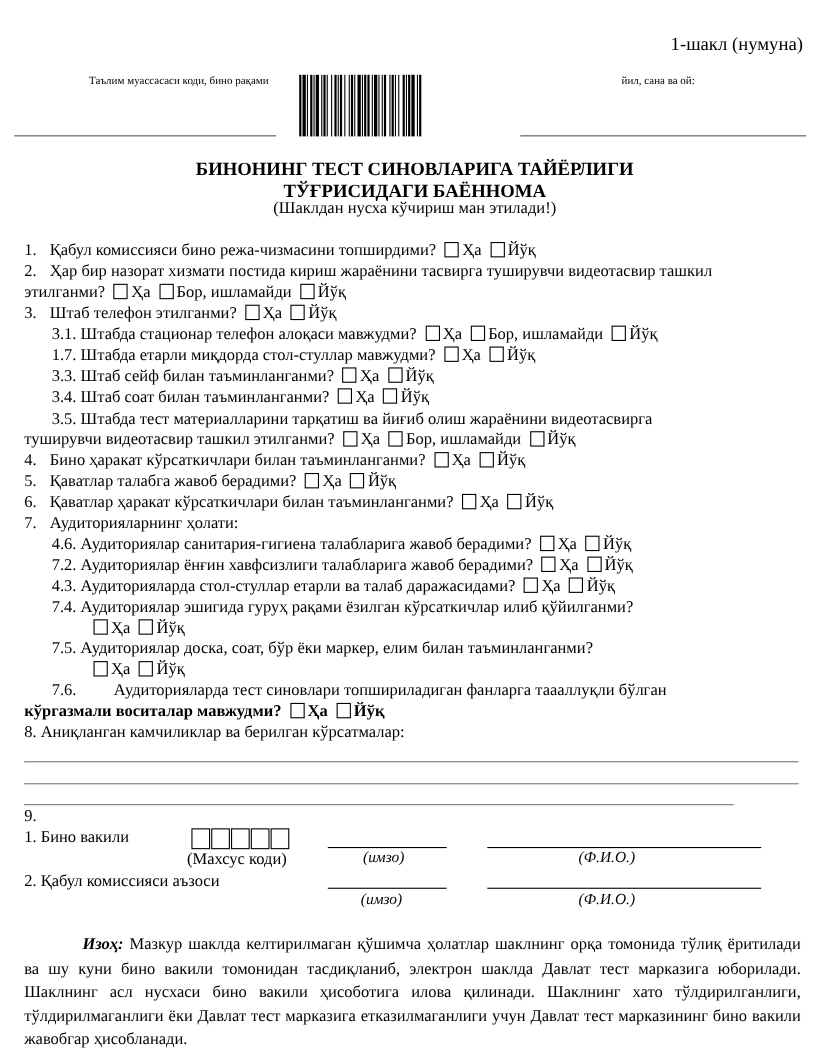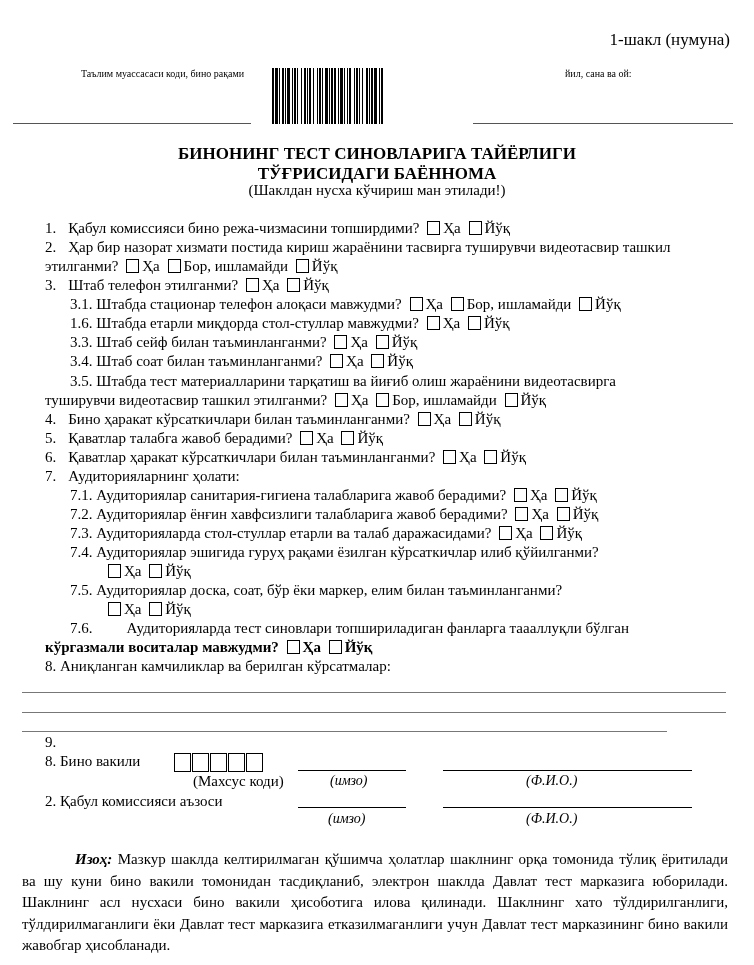--- a/index.html
+++ b/index.html
@@ -6,21 +6,21 @@
   body { width:754px; height:965px; position:relative; overflow:hidden;
          font-family:"Liberation Serif", "DejaVu Serif", serif; color:#000; }
   .abs { position:absolute; }
   .form-number { right:24px; top:30px; font-size:17px; }
   .hdr-label { font-size:10px; top:68px; }
   .hdr-line { height:1px; background:#555; top:123px; }
   .barcode { left:272px; top:68px; width:178px; height:56px; display:flex; align-items:stretch; }
   .barcode span { display:block; height:100%; background:#000; }
   .title { left:0; width:754px; text-align:center; font-weight:bold; font-size:17px; line-height:20px; }
   .subtitle { left:0; width:754px; text-align:center; font-size:15px; }
-  .q { font-size:15px; line-height:19.4px; white-space:nowrap;margin-left:23px; }
+  .q { font-size:15px; line-height:19.4px; white-space:nowrap; }
   .cb { display:inline-block; width:13px; height:14px; border:1.2px solid #000; vertical-align:-2px; margin:0 3px 0 4px; box-sizing:border-box; }
   .rule { height:1.3px; background:#777; }
   .code-box { display:inline-block; width:17px; height:19px; border:1.4px solid #000; box-sizing:border-box; margin-right:1px; }
   .sig-line { height:1px; background:#000; }
   .ital { font-style:italic; font-size:14px; }
   .note { left:22px; width:706px; top:849px; font-size:15px; line-height:21.5px; text-align:justify; text-indent:53px; }
   .note b { font-style:italic; }
 </style>
 </head>
 <body>
@@ -130,21 +130,21 @@
   <span class="cb"></span><span>Ҳа</span>
   <span class="cb"></span><span>Йўқ</span>
 </div>
 <div class="abs q" style="left:47px;top:295px;">
   <span>3.1. Штабда стационар телефон алоқаси мавжудми?</span>
   <span class="cb"></span><span>Ҳа</span>
   <span class="cb"></span><span>Бор, ишламайди</span>
   <span class="cb"></span><span>Йўқ</span>
 </div>
 <div class="abs q" style="left:47px;top:314px;">
-  <span>1.6. Штабда етарли миқдорда стол-стуллар мавжудми?</span>
+  <span>1.7. Штабда етарли миқдорда стол-стуллар мавжудми?</span>
   <span class="cb"></span><span>Ҳа</span>
   <span class="cb"></span><span>Йўқ</span>
 </div>
 <div class="abs q" style="left:47px;top:333px;">
   <span>3.3. Штаб сейф билан таъминланганми?</span>
   <span class="cb"></span><span>Ҳа</span>
   <span class="cb"></span><span>Йўқ</span>
 </div>
 <div class="abs q" style="left:47px;top:352px;">
   <span>3.4. Штаб соат билан таъминланганми?</span>
@@ -174,31 +174,31 @@
 <div class="abs q" style="left:22px;top:448px;">
   <span>6.</span><span style="display:inline-block;width:12px"></span><span>Қаватлар ҳаракат кўрсаткичлари билан таъминланганми?</span>
   <span class="cb"></span><span>Ҳа</span>
   <span class="cb"></span><span>Йўқ</span>
 </div>
 
 <div class="abs q" style="left:22px;top:467px;">
   <span>7.</span><span style="display:inline-block;width:12px"></span><span>Аудиторияларнинг ҳолати:</span>
 </div>
 <div class="abs q" style="left:47px;top:486px;">
-  <span>7.1. Аудиториялар санитария-гигиена талабларига жавоб берадими?</span>
+  <span>4.6. Аудиториялар санитария-гигиена талабларига жавоб берадими?</span>
   <span class="cb"></span><span>Ҳа</span>
   <span class="cb"></span><span>Йўқ</span>
 </div>
 <div class="abs q" style="left:47px;top:505px;">
   <span>7.2. Аудиториялар ёнғин хавфсизлиги талабларига жавоб берадими?</span>
   <span class="cb"></span><span>Ҳа</span>
   <span class="cb"></span><span>Йўқ</span>
 </div>
 <div class="abs q" style="left:47px;top:524px;">
-  <span>7.3. Аудиторияларда стол-стуллар етарли ва талаб даражасидами?</span>
+  <span>4.3. Аудиторияларда стол-стуллар етарли ва талаб даражасидами?</span>
   <span class="cb"></span><span>Ҳа</span>
   <span class="cb"></span><span>Йўқ</span>
 </div>
 <div class="abs q" style="left:47px;top:543px;text-align:right;">
   <span>7.4. Аудиториялар эшигида гуруҳ рақами ёзилган кўрсаткичлар илиб қўйилганми?</span>
 </div>
 <div class="abs q" style="left:81px;top:562px;">
   <span class="cb"></span><span>Ҳа</span>
   <span class="cb"></span><span>Йўқ</span>
 </div>
@@ -217,21 +217,21 @@
   <span class="cb"></span><span>Ҳа</span>
   <span class="cb"></span><span>Йўқ</span>
 </div>
 
 <div class="abs q" style="left:22px;top:657px;">8. Аниқланган камчиликлар ва берилган кўрсатмалар:</div>
 <div class="abs rule" style="left:22px;top:692px;width:704px;"></div>
 <div class="abs rule" style="left:22px;top:712px;width:704px;"></div>
 <div class="abs rule" style="left:22px;top:731px;width:645px;"></div>
 
 <div class="abs q" style="left:22px;top:733px;">9.</div>
-<div class="abs q" style="left:22px;top:752px;">8. Бино вакили</div>
+<div class="abs q" style="left:22px;top:752px;">1. Бино вакили</div>
 <div class="abs" style="left:174px;top:753px;white-space:nowrap;">
   <span class="code-box"></span><span class="code-box"></span><span class="code-box"></span><span class="code-box"></span><span class="code-box"></span>
 </div>
 <div class="abs q" style="left:170px;top:772px;">(Махсус коди)</div>
 <div class="abs sig-line" style="left:298px;top:770px;width:108px;"></div>
 <div class="abs sig-line" style="left:443px;top:770px;width:249px;"></div>
 <div class="abs ital" style="left:330px;top:773px;">(имзо)</div>
 <div class="abs ital" style="left:526px;top:773px;">(Ф.И.О.)</div>
 
 <div class="abs q" style="left:22px;top:792px;">2. Қабул комиссияси аъзоси</div>

